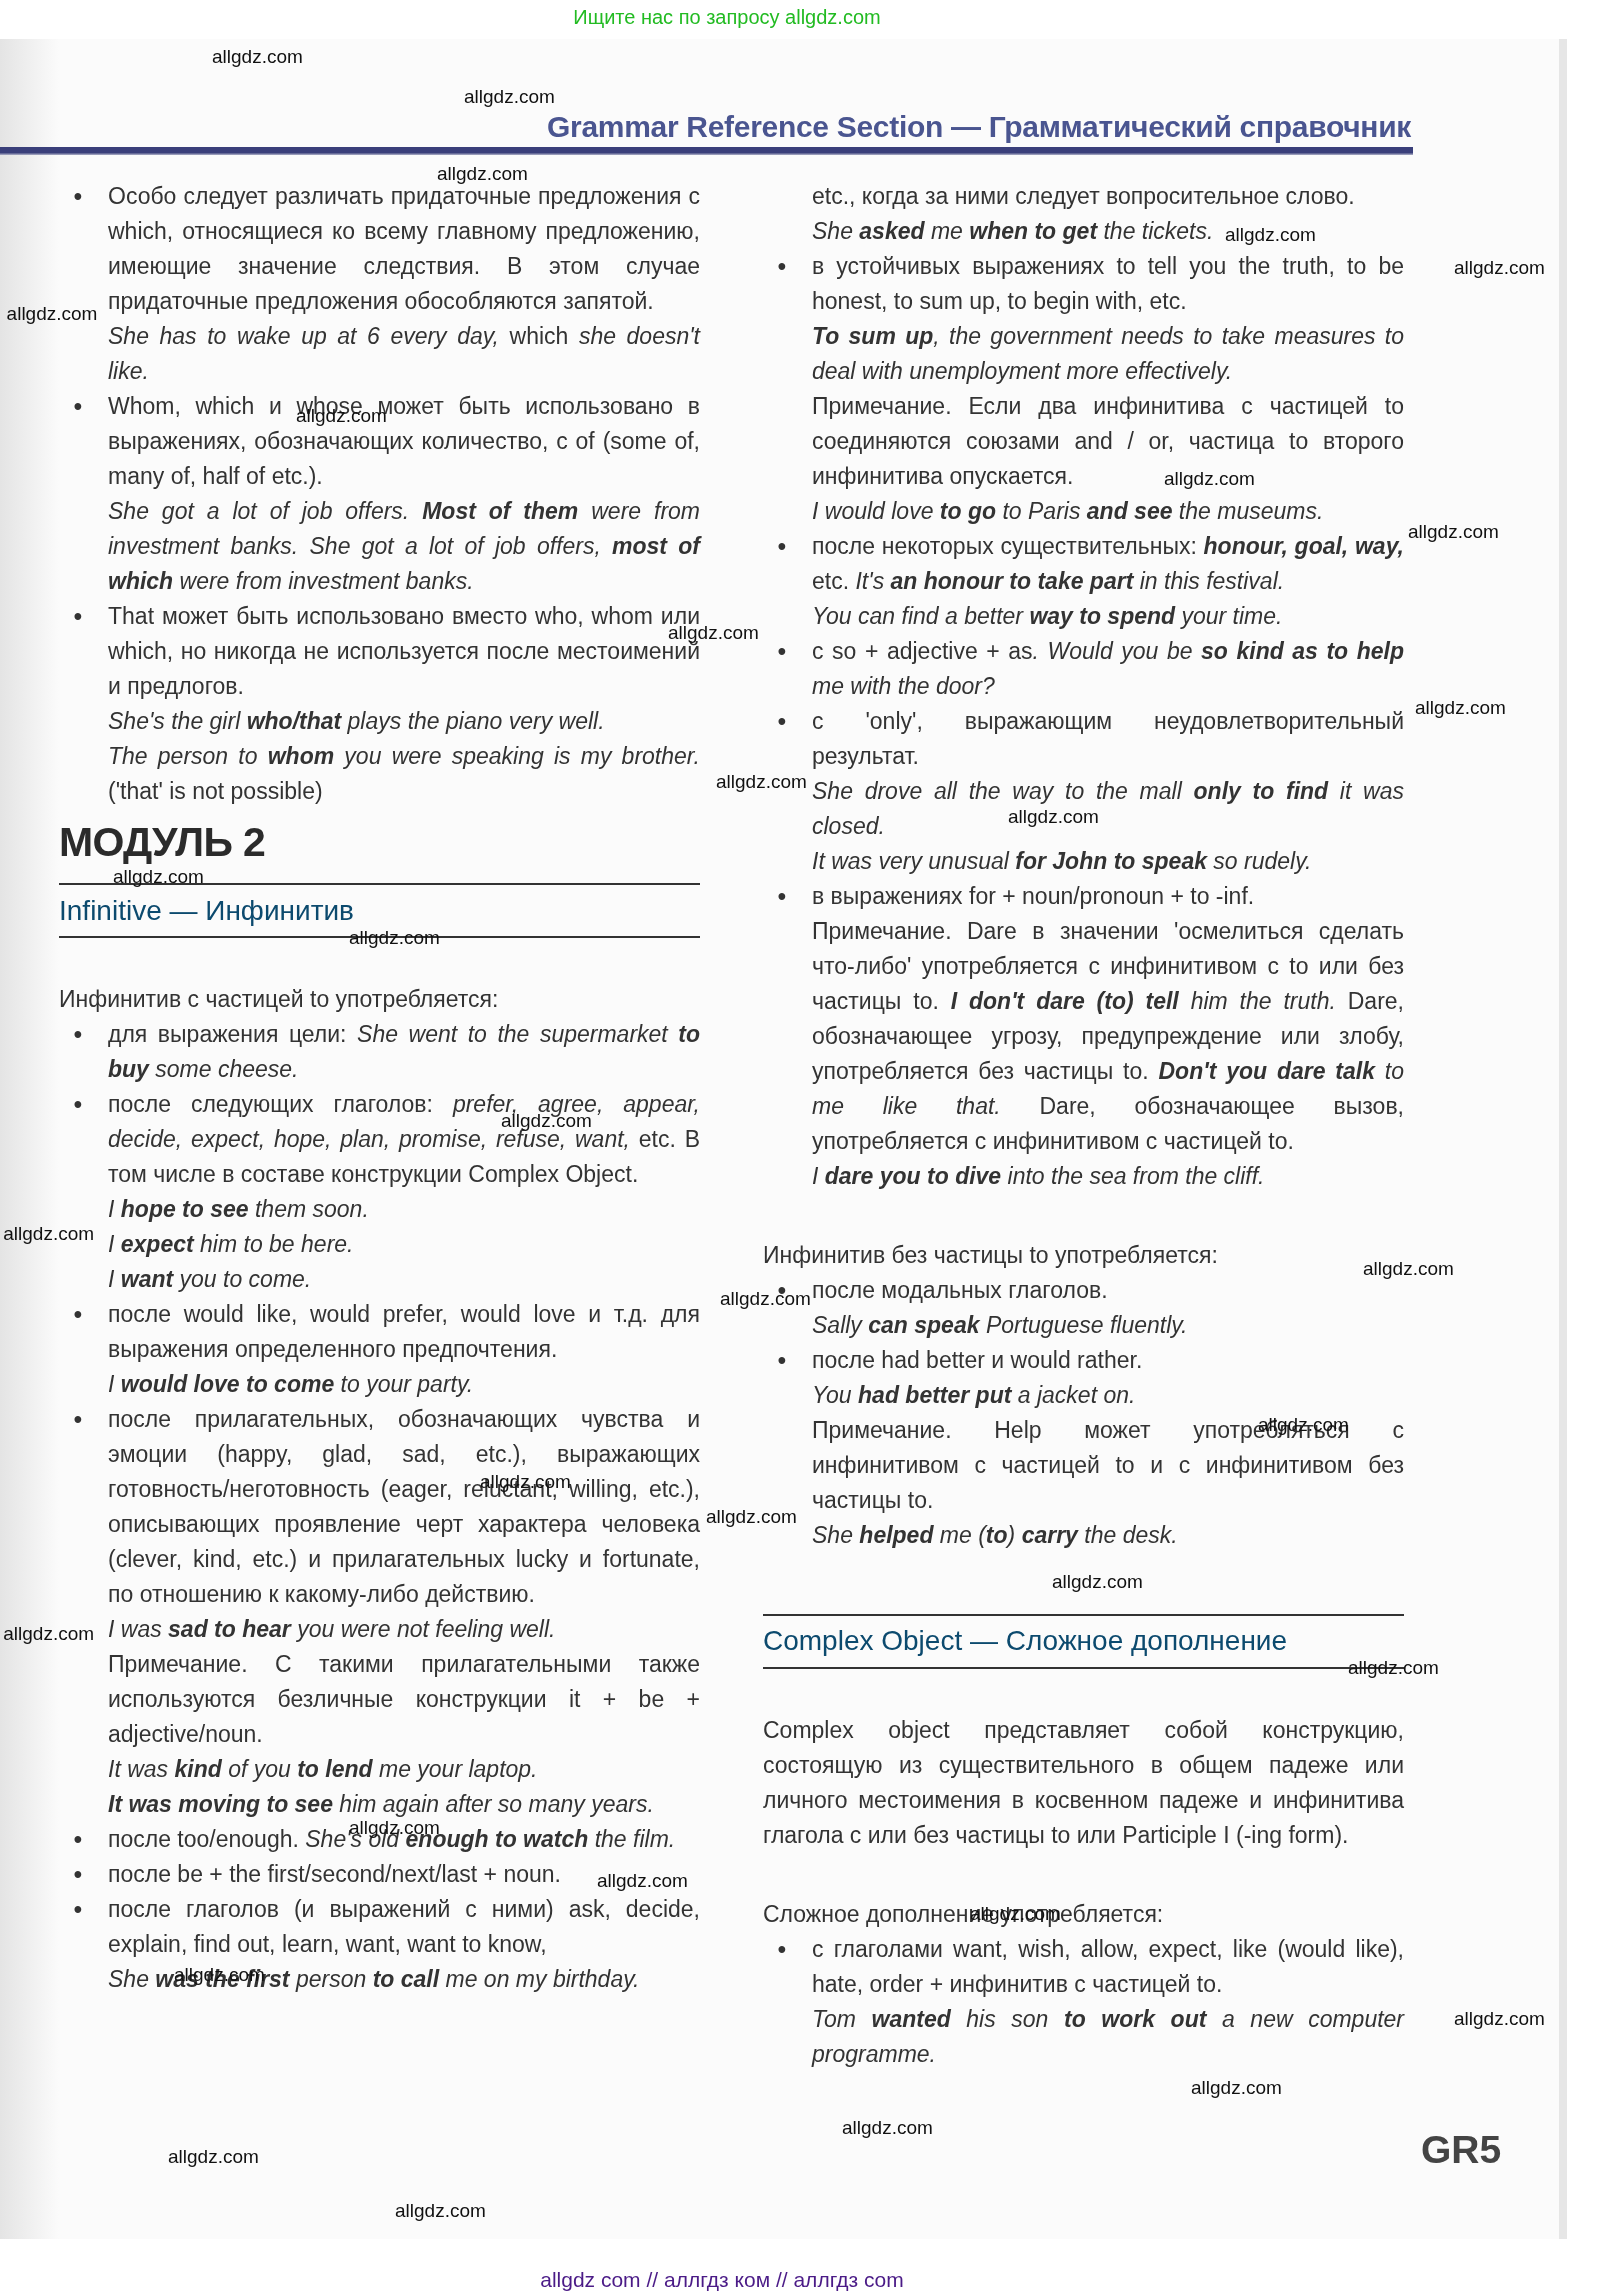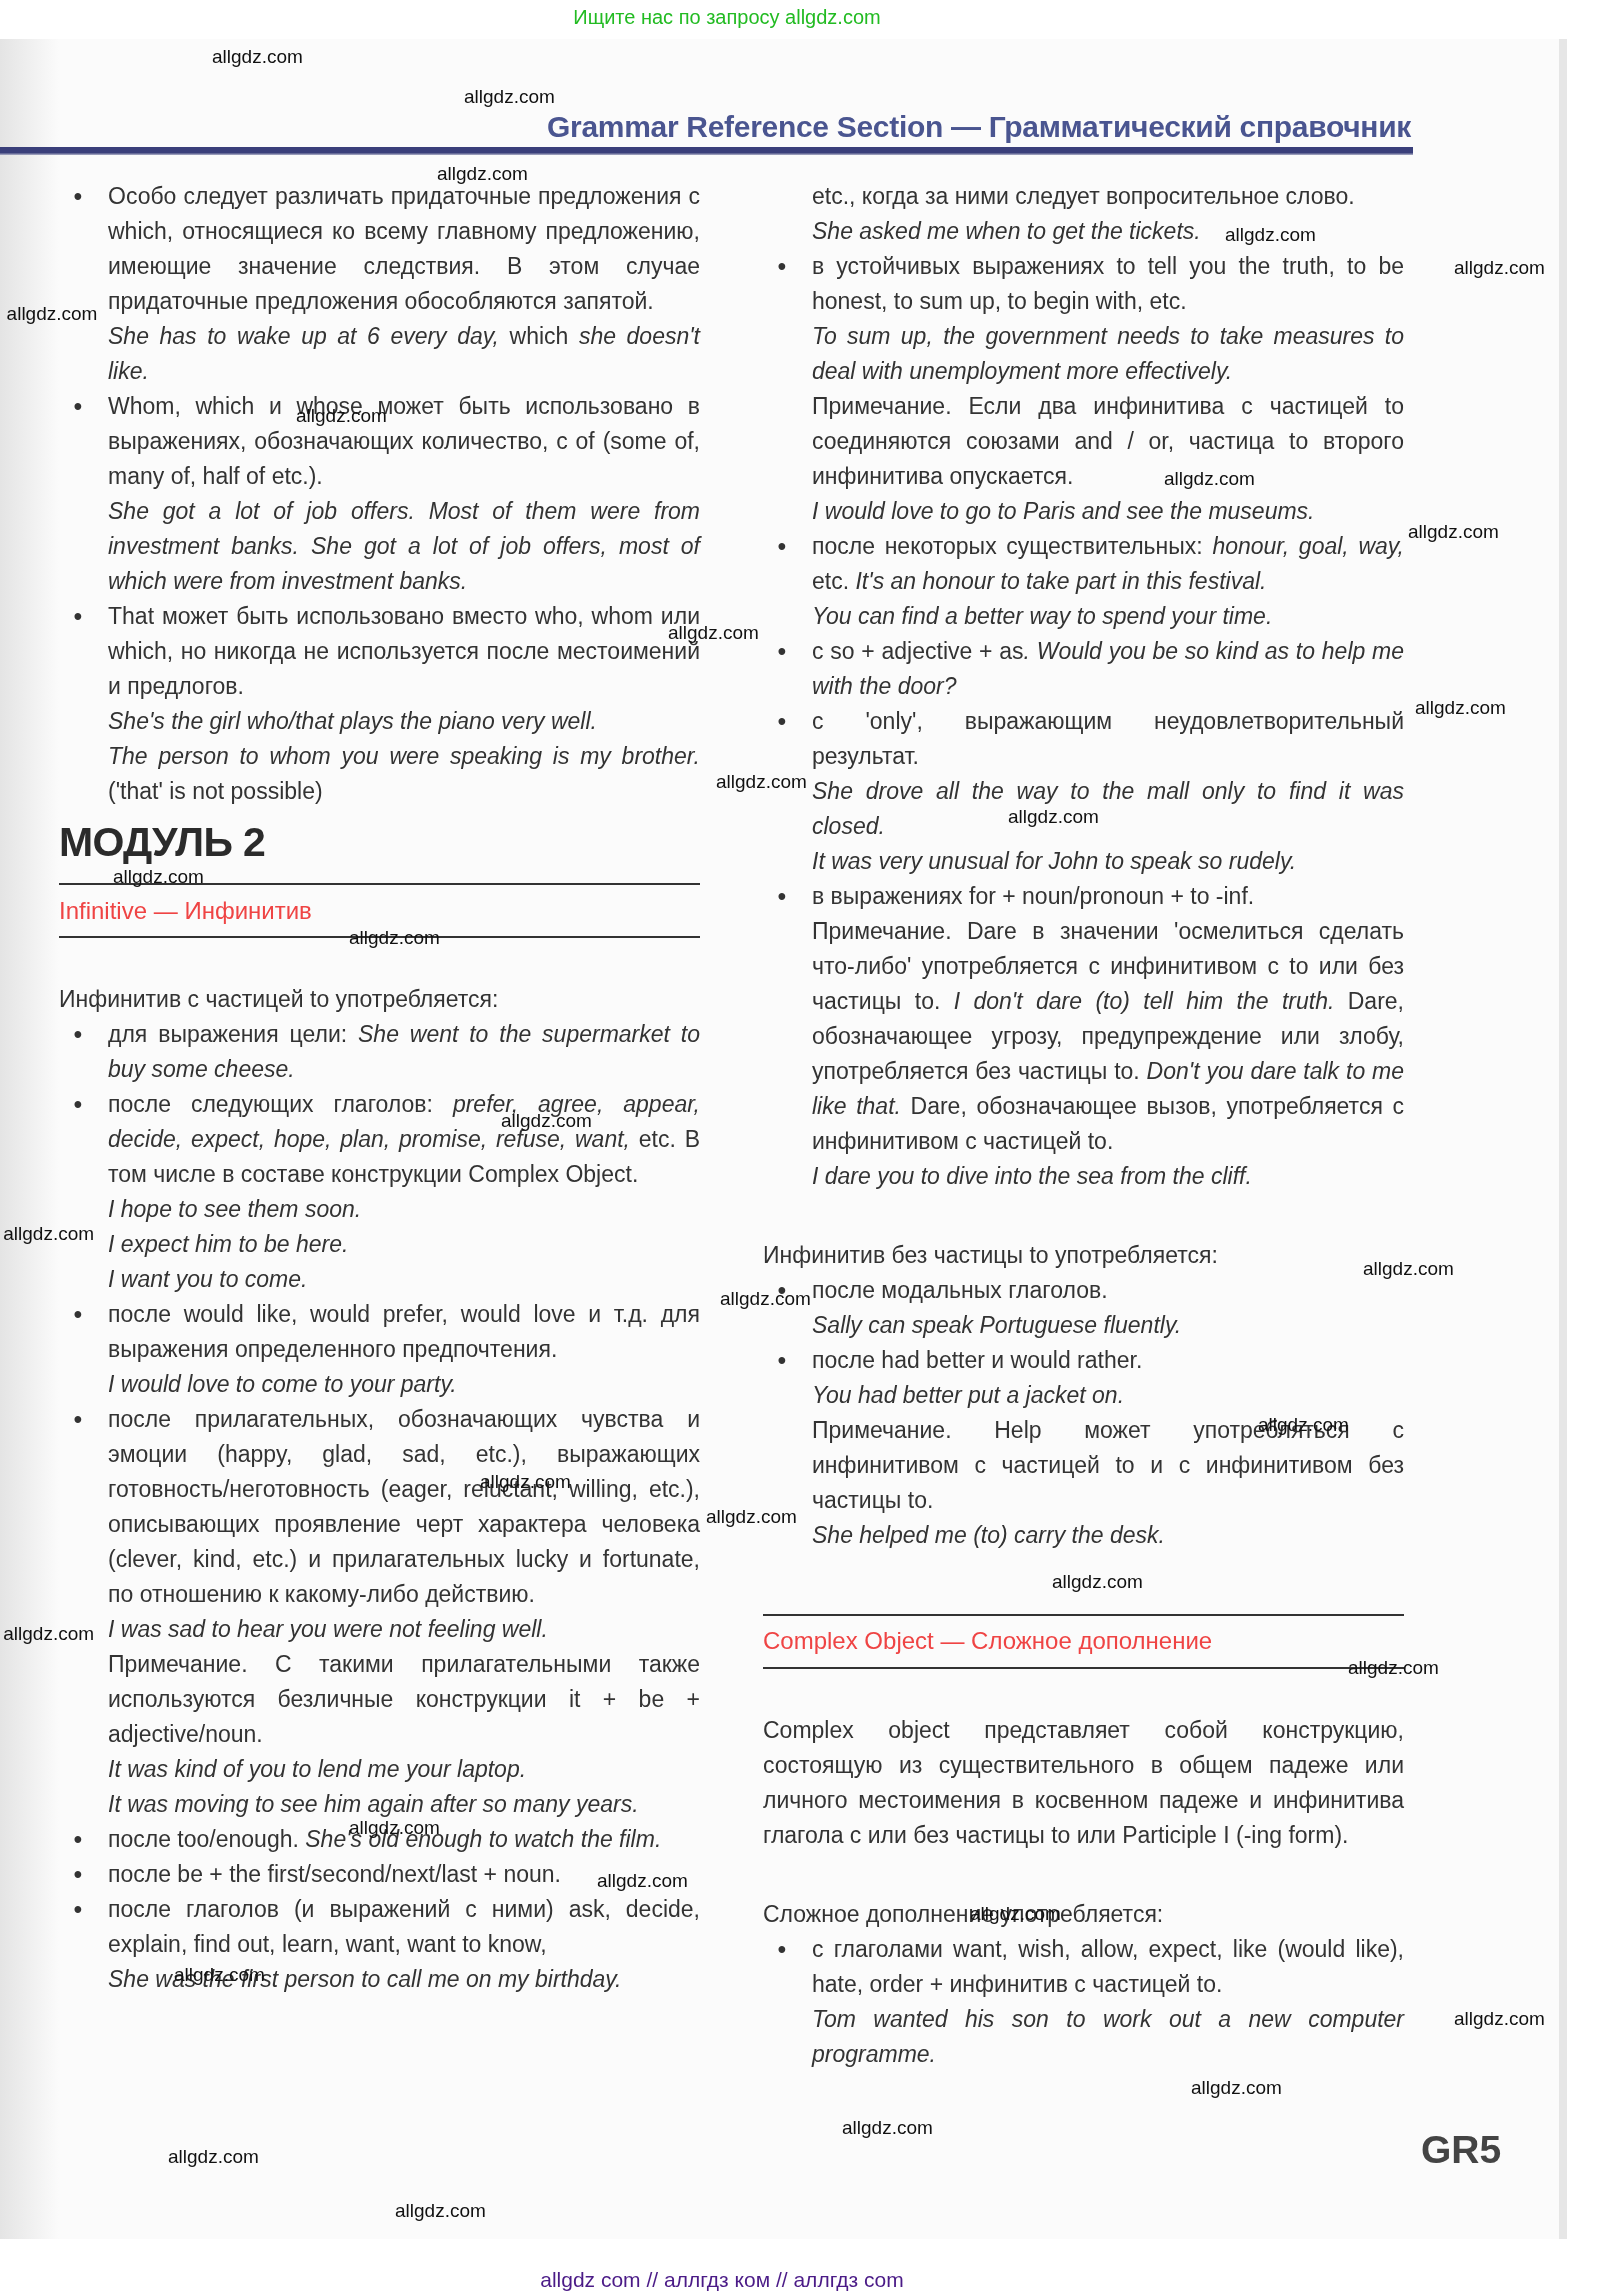--- a/index.html
+++ b/index.html
@@ -42,28 +42,28 @@
   .col.right { left:763px; }
   .p { position:relative; text-align:justify; }
   .bullet { padding-left:49px; }
   .bullet::before {
     content:"\2022"; position:absolute; left:14.5px; top:0; font-size:25px; color:#333;
   }
   .indent { padding-left:49px; }
   .noindent { padding-left:0;margin-top:44px; }
   .b { font-weight:normal; }
   .i { font-style:italic; }
-  .bi { font-weight:normal; font-style:italic; }
+  .bi { font-weight:bold; font-style:italic; }
   .module-title {
     font-size:41px; font-weight:bold; line-height:53px; margin-top:6.6px; color:#2b2b2b;
     letter-spacing:-0.7px;
   }
   .section-head {
     border-top:2.6px solid #333; border-bottom:2.6px solid #333;
-    font-size:24px; line-height:46px; padding:2.6px 0 2.6px 0; margin:14.5px 0 12px 0; color:#ef4444;
+    font-size:28px; line-height:46px; padding:2.6px 0 2.6px 0; margin:14.5px 0 12px 0; color:#0c4a6e;
   }
   .gr-num {
     position:absolute; left:1421px; top:2128px; font-size:39px; color:#444;
     font-weight:bold;
   }
   .wm {
     position:absolute; font-size:19px; color:#111;
     font-family:"Liberation Sans", sans-serif; white-space:nowrap;
   }
   .footer {

